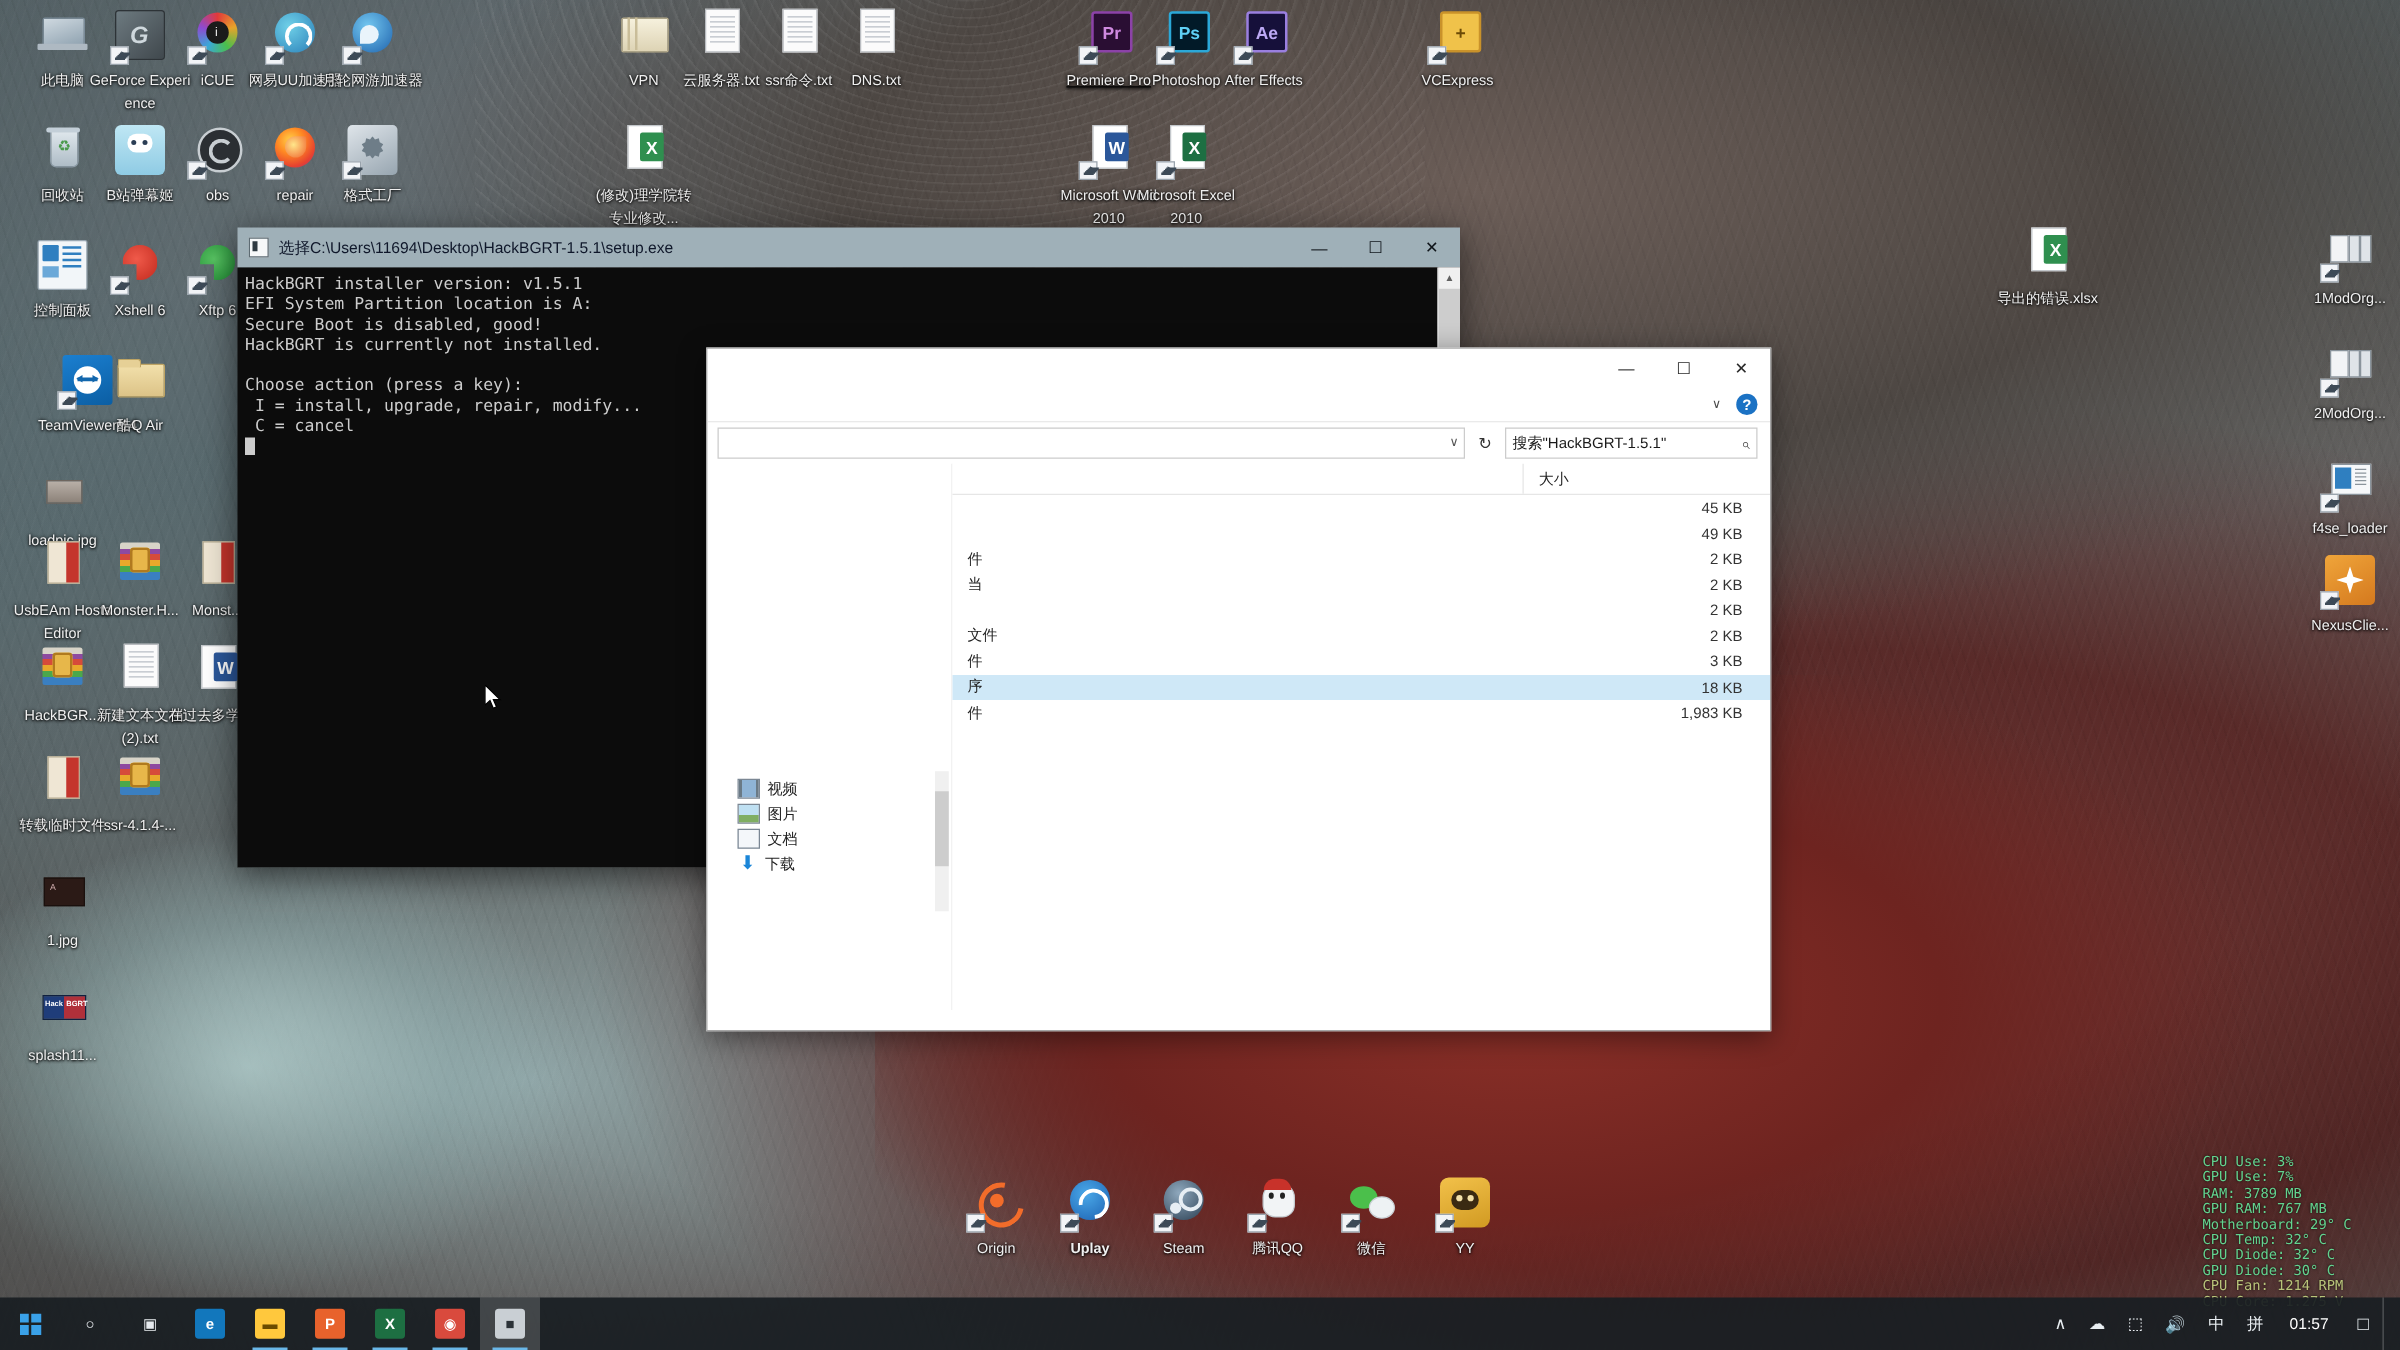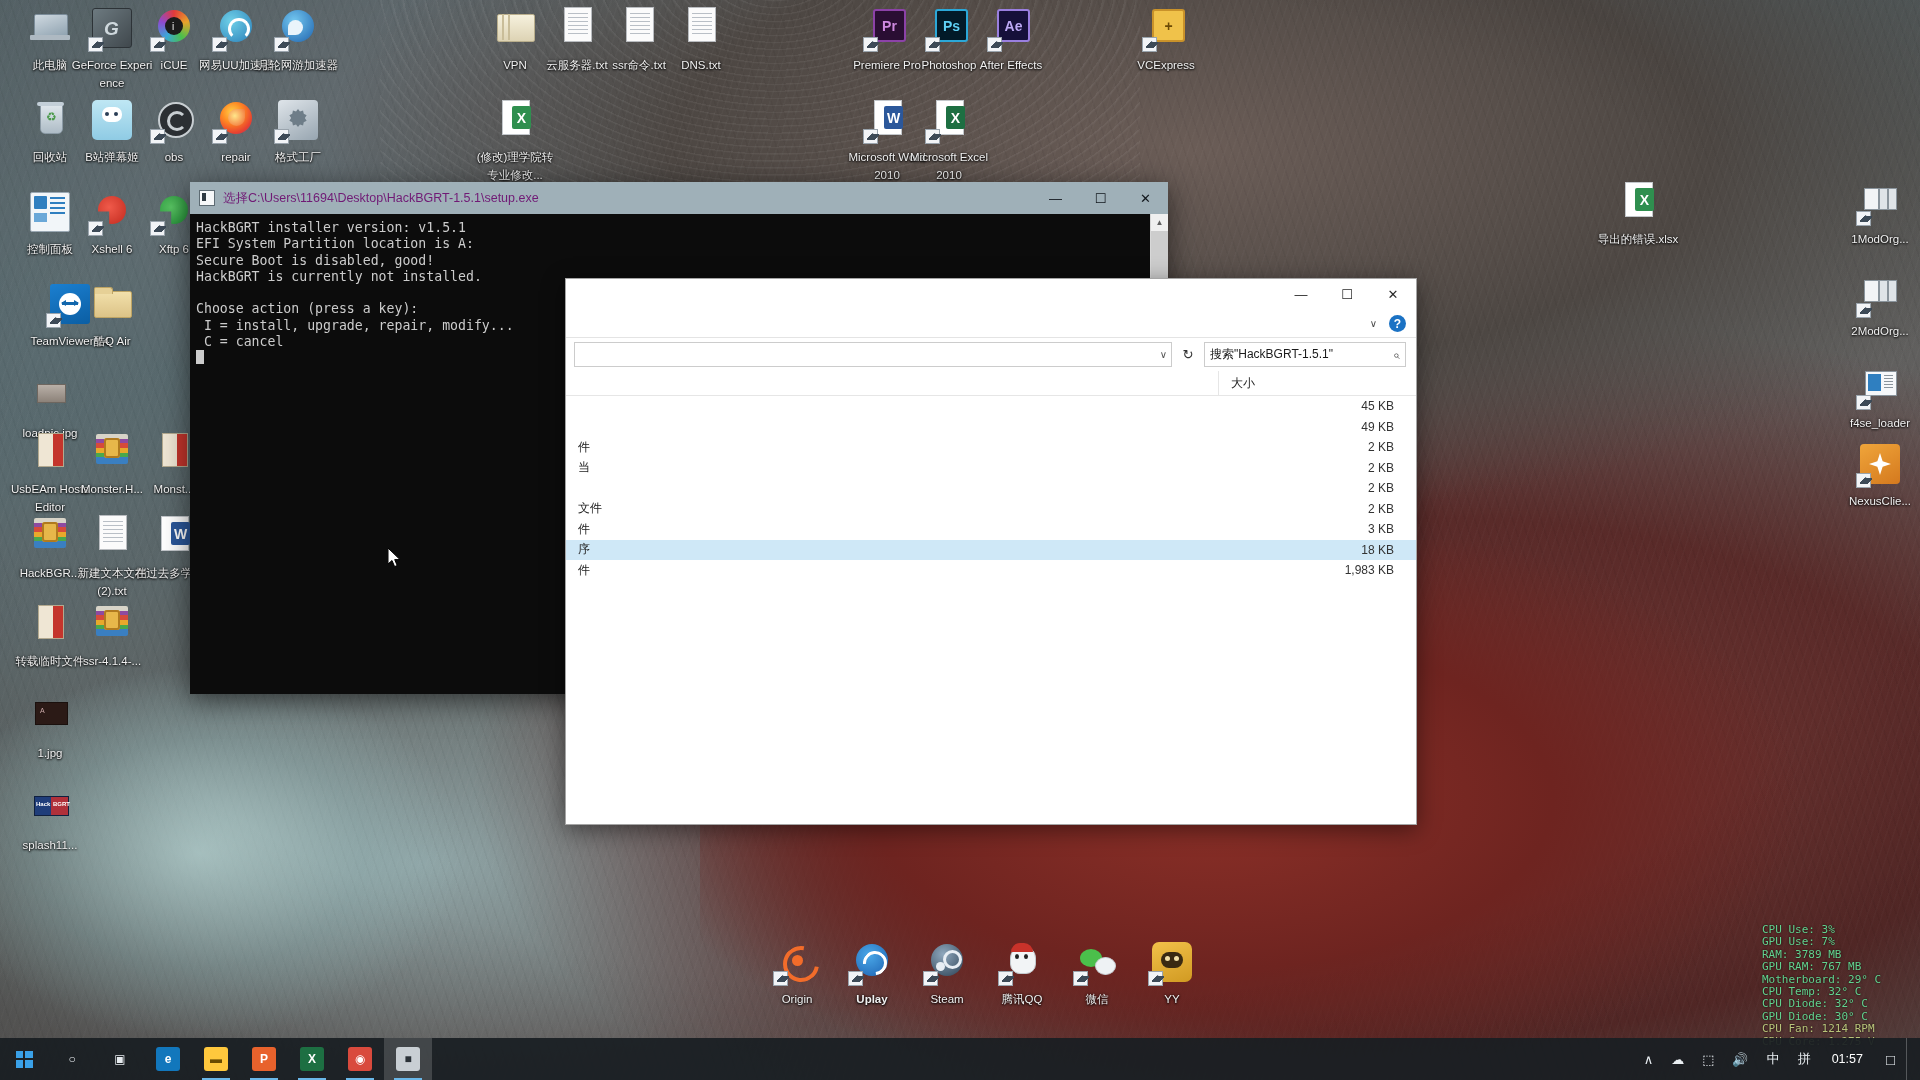--- a/index.html
+++ b/index.html
@@ -65,21 +65,21 @@
   .adobe-ico{position:absolute;left:10px;top:5px;width:29px;height:29px;border:2px solid;border-radius:3px;
     display:flex;align-items:center;justify-content:center;font-size:14px;font-weight:bold;}
   .circ{position:absolute;left:8px;top:6px;width:32px;height:32px;border-radius:50%;}
 
   
   #console-window{position:absolute;left:190px;top:182px;width:978px;height:512px;
     box-shadow:0 6px 26px rgba(0,0,0,.55);}
   #console-titlebar{height:32px;background:#9fb0b8;display:flex;align-items:center;padding:0 0 0 9px;}
   #console-titlebar .tb-ico{width:14px;height:14px;background:#f6f8f9;border:1px solid #5d6b73;margin-right:8px;position:relative;}
   #console-titlebar .tb-ico:after{content:"";position:absolute;left:2px;top:2px;width:4px;height:8px;background:#2e3a42;}
-  #console-title{font-size:12.5px;color:#701a75;white-space:nowrap;letter-spacing:0;}
+  #console-title{font-size:12.5px;color:#0f172a;white-space:nowrap;letter-spacing:0;}
   .winbtns{margin-left:auto;display:flex;height:32px;}
   .winbtn{width:45px;height:32px;display:flex;align-items:center;justify-content:center;color:#10151a;font-size:13px;}
   #console-body{position:relative;height:480px;background:#0c0c0c;display:flex;}
   #console-text{flex:1;padding:6px 0 0 6px;color:#cccccc;font-family:"DejaVu Sans Mono","Liberation Mono",monospace;
     font-size:13.2px;line-height:16.3px;white-space:pre;}
   #console-cursor{display:inline-block;width:8px;height:14px;background:#cccccc;vertical-align:-2px;}
   #console-scrollbar{width:17px;background:#f0f0f0;border-left:1px solid #d8d8d8;display:flex;flex-direction:column;}
   .sb-arrow{height:17px;display:flex;align-items:center;justify-content:center;font-size:8px;color:#606060;background:#f0f0f0;}
   .sb-track{flex:1;background:#f0f0f0;position:relative;}
   .sb-thumb{position:absolute;left:0;top:0;width:17px;height:58px;background:#cdcdcd;}
@@ -200,21 +200,21 @@
       </span><span class="lbl">VPN</span></div>
     <div class="dicon" style="left: 535px; top: 4px;"><span class="glyph">
         <div class="doc-ico"></div>
       </span><span class="lbl">云服务器.txt</span></div>
     <div class="dicon" style="left: 597px; top: 4px;"><span class="glyph">
         <div class="doc-ico"></div>
       </span><span class="lbl">ssr命令.txt</span></div>
     <div class="dicon" style="left: 659px; top: 4px;"><span class="glyph">
         <div class="doc-ico"></div>
       </span><span class="lbl">DNS.txt</span></div>
-    <div class="dicon" style="left: 845px; top: 4px;"><span class="glyph">
+    <div class="dicon" style="left: 845px; top: 4px; text-decoration: underline;"><span class="glyph">
         <div class="adobe-ico" style="border-color:#8c42a8;background:#2a0e33;color:#cf8ae0;">Pr</div>
         <span class="shortcut-arrow"></span>
       </span><span class="lbl">Premiere Pro</span></div>
     <div class="dicon" style="left: 907px; top: 4px;"><span class="glyph">
         <div class="adobe-ico" style="border-color:#2ba8d8;background:#021a28;color:#5fd0f5;">Ps</div>
         <span class="shortcut-arrow"></span>
       </span><span class="lbl">Photoshop</span></div>
     <div class="dicon" style="left: 969px; top: 4px;"><span class="glyph">
         <div class="adobe-ico" style="border-color:#9a7fe0;background:#16103a;color:#bda9f5;">Ae</div>
         <span class="shortcut-arrow"></span>
@@ -436,20 +436,44 @@
     <span class="addr-box">
       <span class="addr-chev">∨</span>
     </span>
     <span class="refresh-ico">↻</span>
     <span class="search-box">
       <span class="ph">搜索"HackBGRT-1.5.1"</span>
       <span class="search-ico">⌕</span>
     </span>
   </div>
   <div id="exp-main">
+    <div id="exp-nav">
+      <div class="nav-spacer"></div>
+      <div id="nav-items">
+          <div class="nav-item">
+            <span class="nav-ico video"></span>
+            <span>视频</span>
+          </div>
+          <div class="nav-item">
+            <span class="nav-ico pic"></span>
+            <span>图片</span>
+          </div>
+          <div class="nav-item">
+            <span class="nav-ico doc"></span>
+            <span>文档</span>
+          </div>
+          <div class="nav-item">
+            <span class="nav-ico dl">⬇</span>
+            <span>下载</span>
+          </div>
+        </div>
+      <div id="exp-nav-scroll">
+        <div class="th"></div>
+      </div>
+    </div>
     <div id="exp-list">
       <div id="exp-col-header">
         <span class="col-size">大小</span>
       </div>
       <div id="exp-rows">
           <div class="exp-row">
             <span class="rname"></span>
             <span class="rsize">45 KB</span>
           </div>
           <div class="exp-row">

